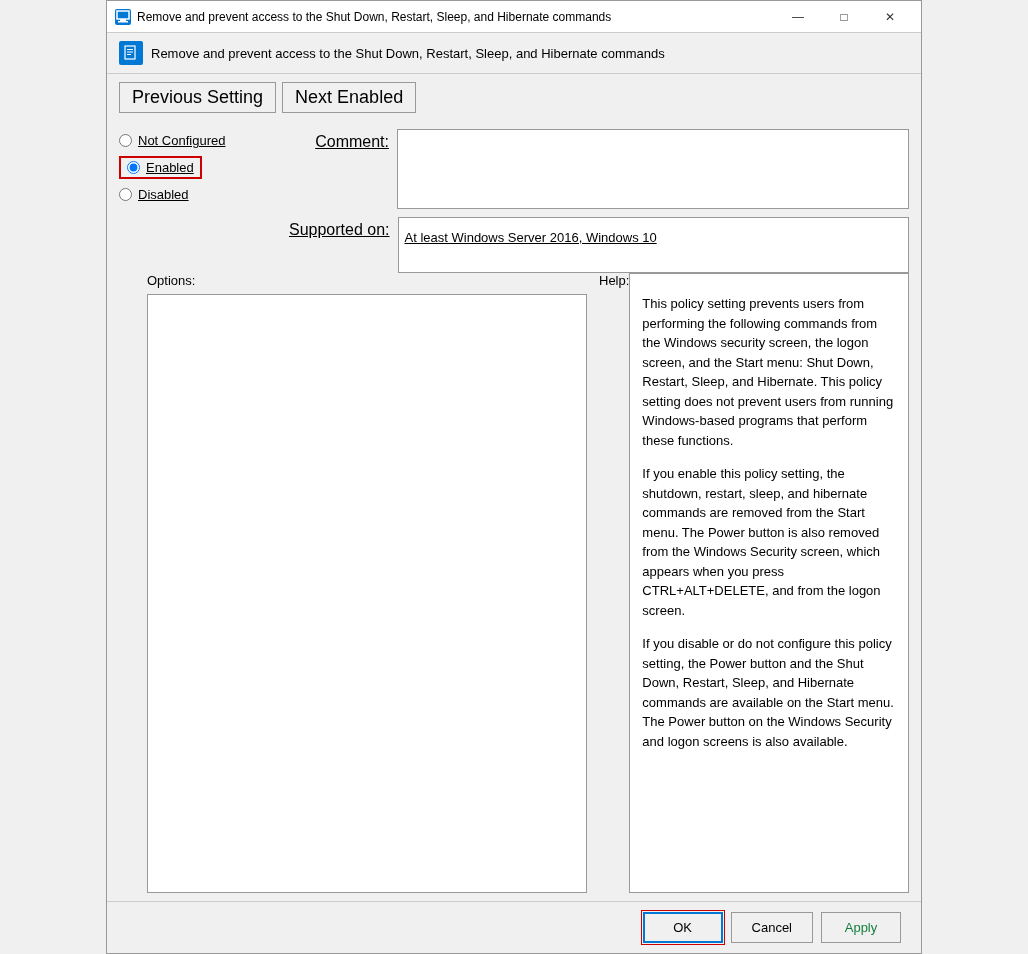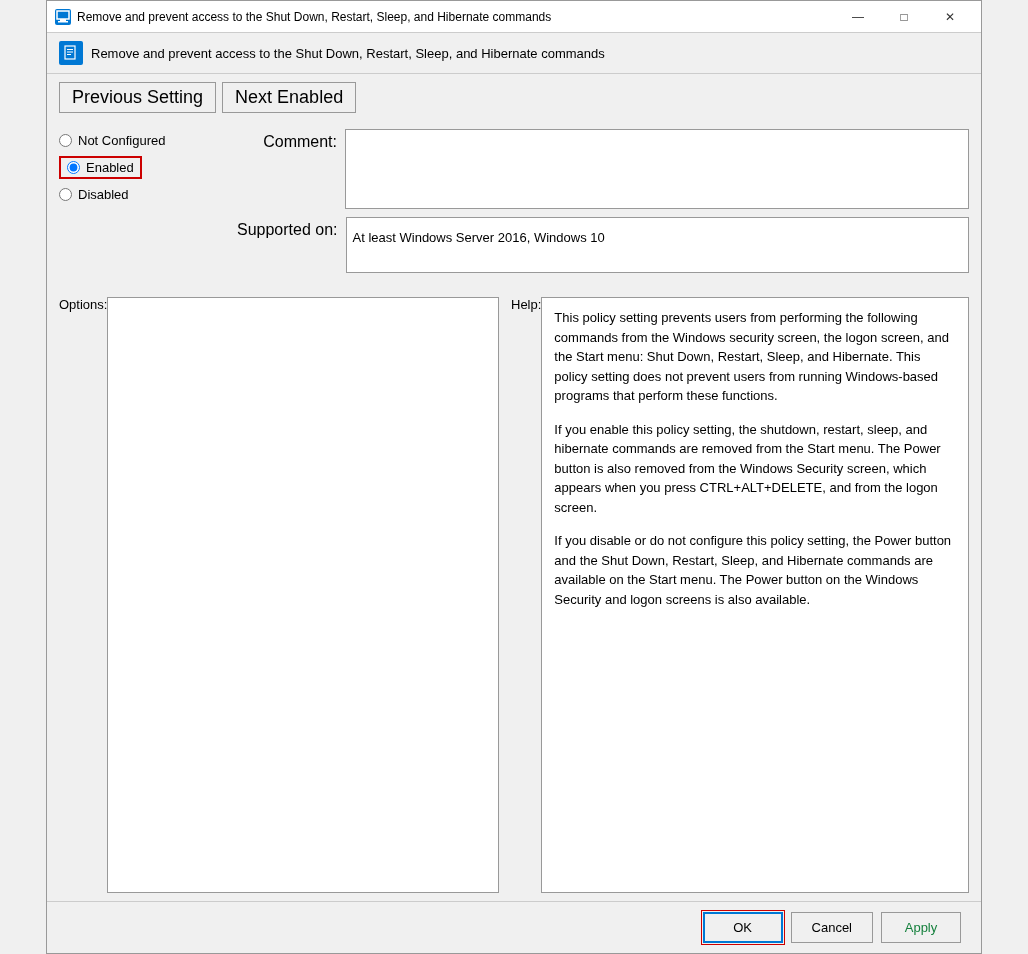--- a/index.html
+++ b/index.html
@@ -7,21 +7,21 @@
       font-family: 'Segoe UI', Tahoma, Geneva, Verdana, sans-serif;
       font-size: 13px;
       background: #f0f0f0;
       display: flex;
       justify-content: center;
       align-items: center;
       width: 1028px;
       height: 954px;
     }
     .window {
-      width: 936px;
+      width: 816px;
       height: 954px;
       background: #f0f0f0;
       border: 1px solid #999;
       display: flex;
       flex-direction: column;
     }
     .title-bar {
       background: #ffffff;
       height: 32px;
       display: flex;
@@ -109,23 +109,24 @@
     .content-area {
       flex: 1;
       display: flex;
       flex-direction: column;
       padding: 8px 12px;
       overflow: hidden;
     }
 
     .top-section {
       display: flex;
-      gap: 8px;
-      margin-bottom: 24px;
-      flex-shrink: 0;
+      gap: 0;
+      margin-bottom: 0;
+      flex-shrink: 0;
+      text-decoration: underline;
     }
     .radio-group {
       display: flex;
       flex-direction: column;
       gap: 8px;
       min-width: 170px;
       padding-top: 4px;
     }
     .radio-item {
       display: flex;
@@ -194,39 +195,40 @@
       overflow: hidden;
     }
     .section-label {
       font-size: 13px;
       font-weight: normal;
       margin-bottom: 6px;
     }
     .options-panel {
       flex: 0 0 440px;
       display: flex;
-      flex-direction: row;
+      flex-direction: column;
+      margin-left: 28px;
     }
     .options-box {
       flex: 1;
       border: 1px solid #999;
       background: white;
       padding: 6px;
       overflow-y: auto;
     }
     .help-panel {
       flex: 1;
       display: flex;
       flex-direction: row;
     }
     .help-box {
       flex: 1;
       border: 1px solid #999;
       background: white;
-      padding: 10px 12px;
+      padding: 20px 12px;
       overflow-y: auto;
       font-size: 13px;
       line-height: 1.5;
     }
     .help-box p {
       margin-bottom: 14px;
     }
     .help-box p:last-child {
       margin-bottom: 0;
     }

